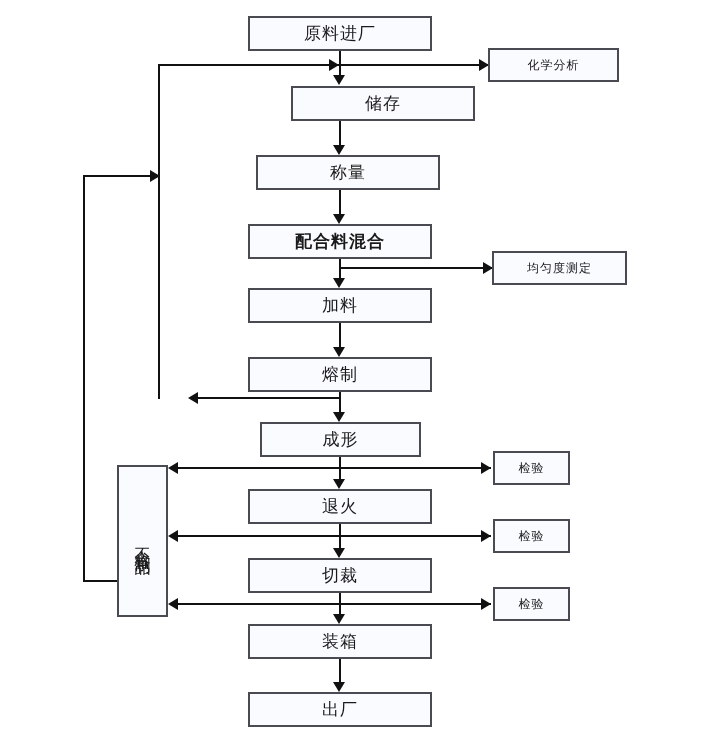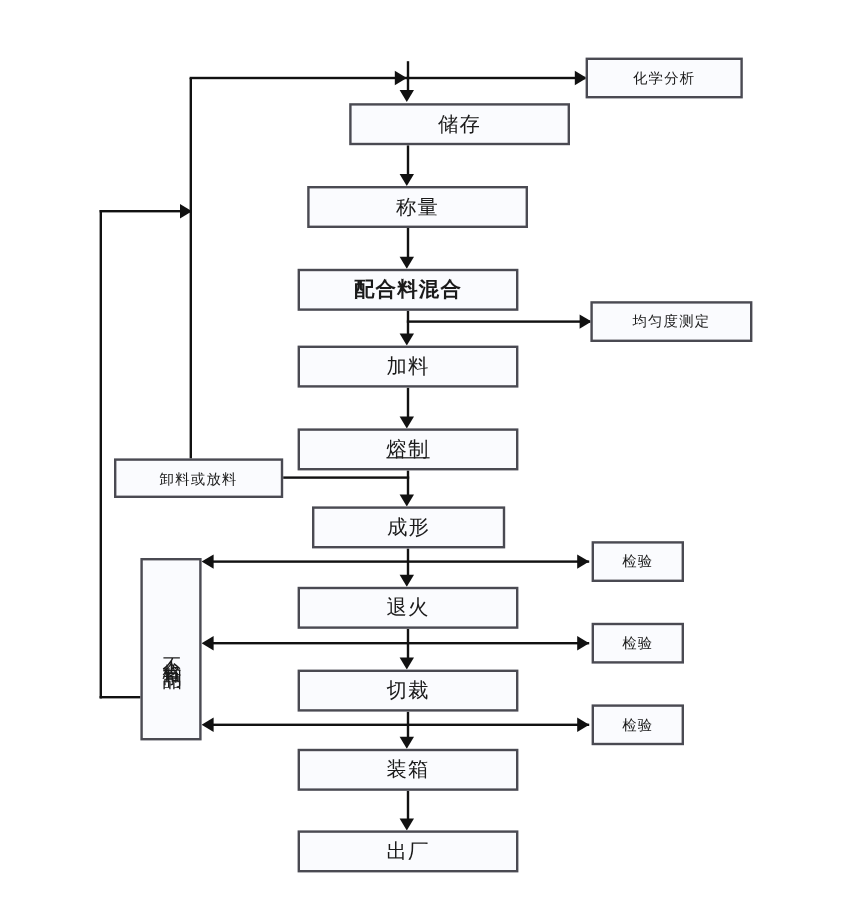--- a/index.html
+++ b/index.html
@@ -130,30 +130,31 @@
   <div class="ah right" style="left:481px; top:462px;"></div>
 
   <div class="ln h" style="left:176px; top:535px; width:315px;"></div>
   <div class="ah left" style="left:168px; top:530px;"></div>
   <div class="ah right" style="left:481px; top:530px;"></div>
 
   <div class="ln h" style="left:176px; top:603px; width:315px;"></div>
   <div class="ah left" style="left:168px; top:598px;"></div>
   <div class="ah right" style="left:481px; top:598px;"></div>
 
+  <div class="node" style="left:248px; top:16px; width:184px; height:35px;">原料进厂</div>
 
   <div class="node" style="left:248px; top:86px; width:184px; height:35px;margin-left:43px;">储存</div>
 
   <div class="node" style="left:256px; top:155px; width:184px; height:35px;">称量</div>
 
   <div class="node" style="left:248px; top:224px; width:184px; height:35px;font-weight:bold;">配合料混合</div>
 
   <div class="node" style="left:248px; top:288px; width:184px; height:35px;">加料</div>
 
-  <div class="node" style="left:248px; top:357px; width:184px; height:35px;text-decoration:underline;">熔制</div>
+  <div class="node" style="left:248px; top:357px; width:184px; height:35px;">熔制</div>
 
   <div class="node" style="left:260px; top:422px; width:161px; height:35px;">成形</div>
 
   <div class="node" style="left:248px; top:489px; width:184px; height:35px;">退火</div>
 
   <div class="node" style="left:248px; top:558px; width:184px; height:35px;">切裁</div>
 
   <div class="node" style="left:248px; top:624px; width:184px; height:35px;">装箱</div>
 
   <div class="node" style="left:248px; top:692px; width:184px; height:35px;">出厂</div>
@@ -161,17 +162,16 @@
   <div class="node side" style="left:488px; top:48px; width:131px; height:34px;">化学分析</div>
 
   <div class="node side" style="left:492px; top:251px; width:135px; height:34px;">均匀度测定</div>
 
   <div class="node side" style="left:493px; top:451px; width:77px; height:34px;">检验</div>
 
   <div class="node side" style="left:493px; top:519px; width:77px; height:34px;">检验</div>
 
   <div class="node side" style="left:493px; top:587px; width:77px; height:34px;">检验</div>
 
-  <div class="node side" style="left:95px; top:382px; width:141px; height:33px;">卸料或放料</div>
 
   <div class="node vertical" style="left:117px; top:465px; width:51px; height:152px;">不合格制品</div>
 
 </div>
 
 </body></html>

